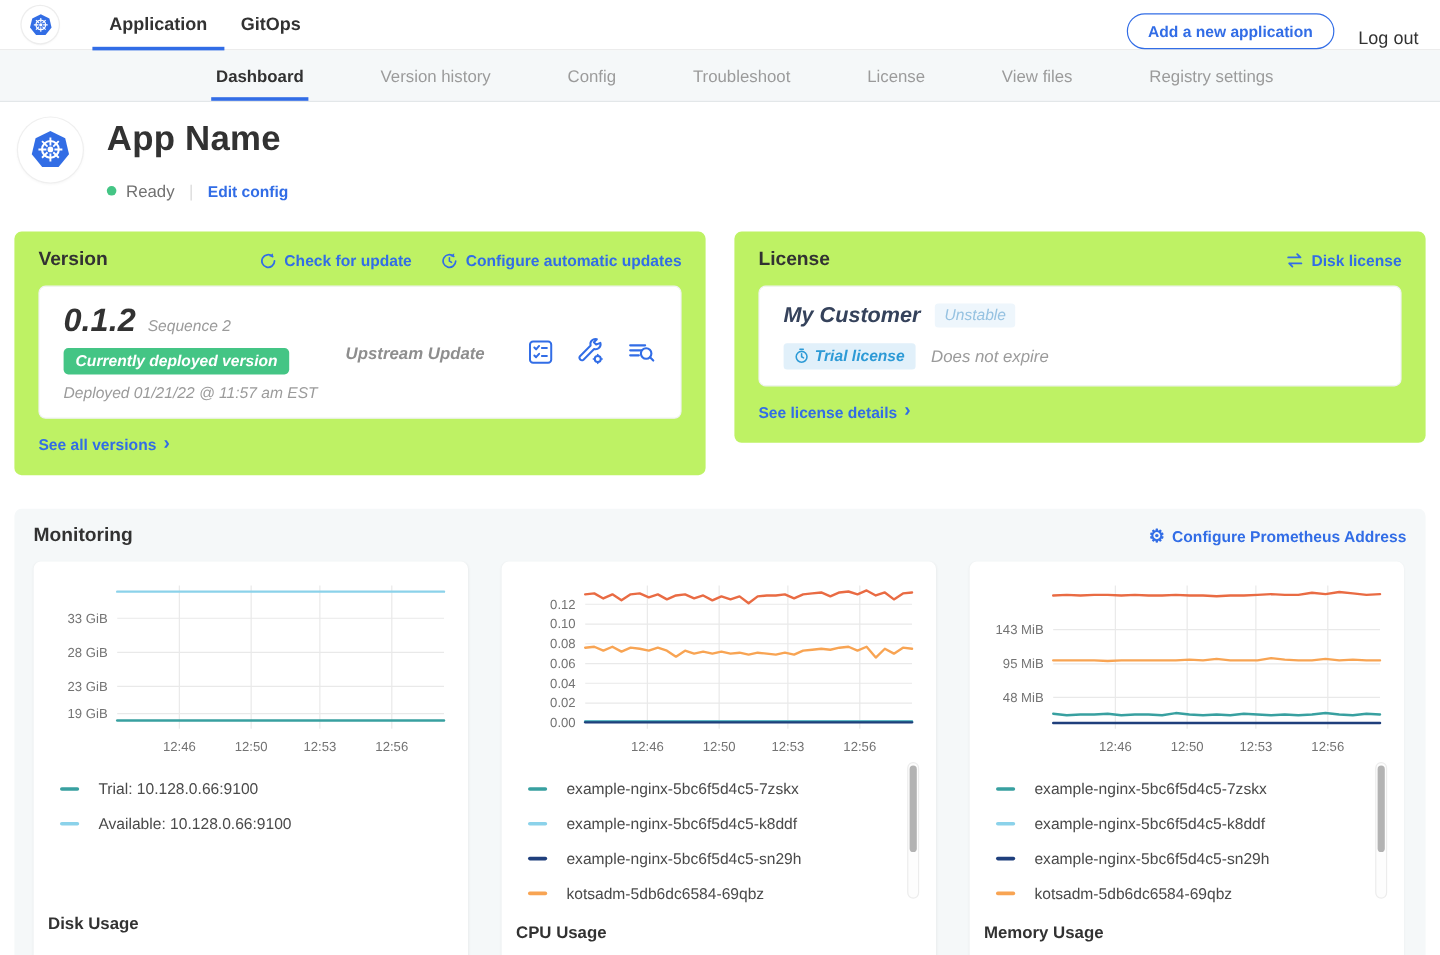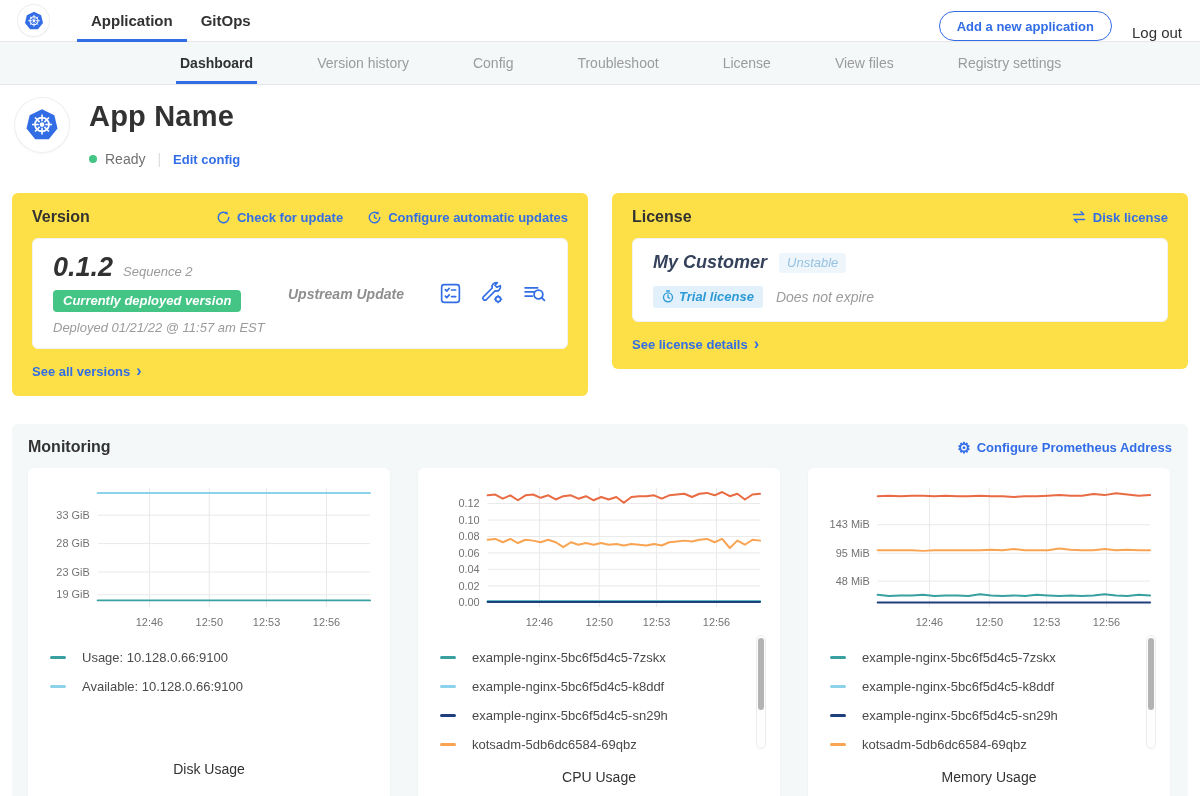--- a/index.html
+++ b/index.html
@@ -41,21 +41,21 @@
   .app-title { font-size:29px; font-weight:bold; letter-spacing:.2px; }
   .app-status-row { display:flex; align-items:center; margin-top:18px; gap:8px; }
   .status-dot { width:8px; height:8px; border-radius:50%; background:#44c585; }
   .status-text { font-size:14px; color:#717171; }
   .hdr-divider { color:#dcdcdc; font-size:14px; margin:0 4px; }
   .link { color:#326de6; font-weight:bold; font-size:13px; cursor:pointer;
     display:inline-flex; align-items:center; gap:6px; text-decoration:none; }
 
   
   .cards-row { display:flex; gap:24px; padding:10px 12px 0; align-items:flex-start; }
-  .card { background:#fde047; border-radius:6px; padding:15px 20px 16px; }
+  .card { background:#bef264; border-radius:6px; padding:15px 20px 16px; }
   .card-version { width:576px; }
   .card-license { width:576px; }
   .card-head { display:flex; align-items:center; margin-bottom:12px; }
   .card-title { font-size:16px; font-weight:bold; }
   .card-head-links { margin-left:auto; display:flex; gap:24px; align-items:center; }
   .inner-box { background:#fff; border-radius:6px; border:1px solid #f0f2f3;
     padding:13px 20px; display:flex; align-items:center;font-style:italic; }
   .ver-left { min-width:235px; }
   .ver-line { display:flex; align-items:baseline; gap:10px; }
   .ver-number { font-size:27px; font-weight:bold; }
@@ -90,21 +90,21 @@
     width:362px; padding:12px 12px 10px; display:flex; flex-direction:column; }
   .chart-svg { width:100%; height:auto; display:block; }
   .legend-wrap { position:relative; min-height:120px; padding:12px 4px 0 10px; }
   .legend-item { display:flex; align-items:center; height:29px; }
   .legend-dash { width:16px; height:3px; border-radius:2px; margin-right:16px; flex:none; }
   .legend-label { font-size:13px; color:#4a4a4a; white-space:nowrap; }
   .legend-scrollbar { position:absolute; right:2px; top:4px; width:10px; height:114px;
     background:#fdfdfd; border:1px solid #ececec; border-radius:5px; }
   .legend-scroll-thumb { position:absolute; left:1px; top:2px; width:6px; height:72px;
     background:#b3b3b3; border-radius:3px; cursor:pointer; }
-  .chart-title { text-align:center; font-size:14px; font-weight:normal; margin:10px 0 8px; }
+  .chart-title { text-align:left; font-size:14px; font-weight:bold; margin:10px 0 8px; }
 
   svg .blue-stroke { stroke:#326de6; }
 </style>
 </head>
 <body>
 
 <div class="topnav">
   <div class="brand">
     <div class="brand-circle">
       <svg width="22" height="22" viewBox="0 0 24 24">
@@ -313,21 +313,21 @@
           <line x1="227.9" y1="8" x2="227.9" y2="128" stroke="#e9e9e9" stroke-width="1"></line>
           <text x="227.9" y="147" text-anchor="middle" font-size="11" fill="#737373">12:53</text>
           <line x1="288.2" y1="8" x2="288.2" y2="128" stroke="#e9e9e9" stroke-width="1"></line>
           <text x="288.2" y="147" text-anchor="middle" font-size="11" fill="#737373">12:56</text>
           <polyline points="58.0,13.1 332.0,13.1" fill="none" stroke="#8bd2ea" stroke-width="2" stroke-linejoin="round" stroke-linecap="round"></polyline>
           <polyline points="58.0,121.1 332.0,121.1" fill="none" stroke="#38a0a0" stroke-width="2" stroke-linejoin="round" stroke-linecap="round"></polyline>
         </svg>
         <div class="legend-wrap">
           <div class="legend-item">
             <span class="legend-dash" style="background: rgb(56, 160, 160);"></span>
-            <span class="legend-label">Usage: 10.128.0.66:9100</span>
+            <span class="legend-label">Trial: 10.128.0.66:9100</span>
           </div>
           <div class="legend-item">
             <span class="legend-dash" style="background: rgb(139, 210, 234);"></span>
             <span class="legend-label">Available: 10.128.0.66:9100</span>
           </div>
         </div>
         <div class="chart-title">Disk Usage</div>
       </div>
       <div class="chart-card">
         <svg viewBox="0 0 340 152" class="chart-svg">

